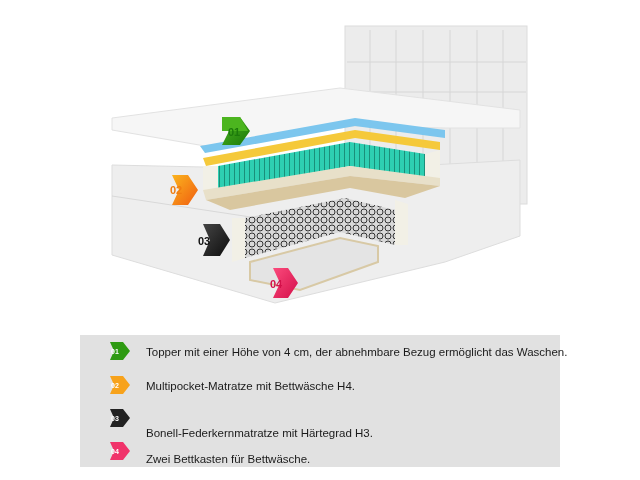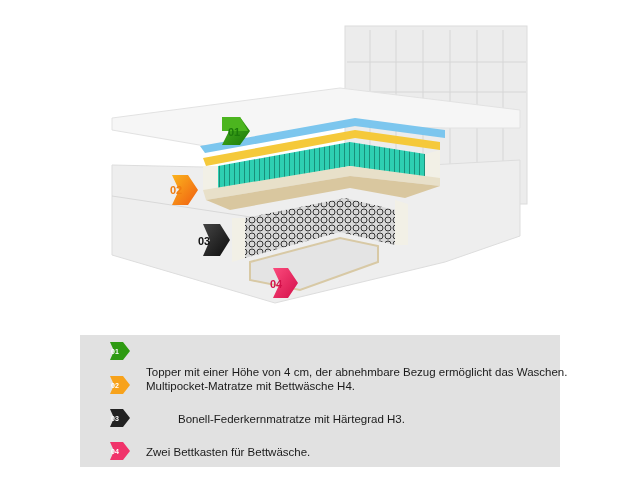--- a/index.html
+++ b/index.html
@@ -94,36 +94,36 @@
     <text x="270" y="288" font-family="Liberation Sans, sans-serif" font-size="11" font-weight="bold" fill="#d4104a">04</text>
   </g>
 </svg>
 
 <div class="legend">
   <div class="legend-row" style="top:5px;">
     <svg class="badge" viewBox="0 0 20 18" style="top:2px;">
       <polygon points="0,0 13,0 20,9 13,18 0,18 4,9" fill="#2e9a12"></polygon>
       <text x="1" y="12" font-size="7" font-family="Liberation Sans, sans-serif" font-weight="bold" fill="#fff">01</text>
     </svg>
-    <span class="legend-text" style="top:5px;margin-top:20px;">Topper mit einer Höhe von 4 cm, der abnehmbare Bezug ermöglicht das Waschen.</span>
+    <span class="legend-text" style="top:5px;">Topper mit einer Höhe von 4 cm, der abnehmbare Bezug ermöglicht das Waschen.</span>
   </div>
   <div class="legend-row" style="top:39px;">
     <svg class="badge" viewBox="0 0 20 18" style="top:2px;">
       <polygon points="0,0 13,0 20,9 13,18 0,18 4,9" fill="#f7a21b"></polygon>
       <text x="1" y="12" font-size="7" font-family="Liberation Sans, sans-serif" font-weight="bold" fill="#fff">02</text>
     </svg>
     <span class="legend-text" style="top:5px;">Multipocket-Matratze mit Bettwäsche H4.</span>
   </div>
   <div class="legend-row" style="top:72px;">
     <svg class="badge" viewBox="0 0 20 18" style="top:2px;">
       <polygon points="0,0 13,0 20,9 13,18 0,18 4,9" fill="#222"></polygon>
       <text x="1" y="12" font-size="7" font-family="Liberation Sans, sans-serif" font-weight="bold" fill="#fff">03</text>
     </svg>
-    <span class="legend-text" style="top:5px;margin-left:32px;">Bonell-Federkernmatratze mit Härtegrad H3.</span>
+    <span class="legend-text" style="top:19px;">Bonell-Federkernmatratze mit Härtegrad H3.</span>
   </div>
   <div class="legend-row" style="top:105px;">
     <svg class="badge" viewBox="0 0 20 18" style="top:2px;">
       <polygon points="0,0 13,0 20,9 13,18 0,18 4,9" fill="#f0336a"></polygon>
       <text x="1" y="12" font-size="7" font-family="Liberation Sans, sans-serif" font-weight="bold" fill="#fff">04</text>
     </svg>
-    <span class="legend-text" style="top:5px;">Zwei Bettkasten für Bettwäsche.</span>
+    <span class="legend-text" style="top:12px;">Zwei Bettkasten für Bettwäsche.</span>
   </div>
 </div>
 
 </body></html>

